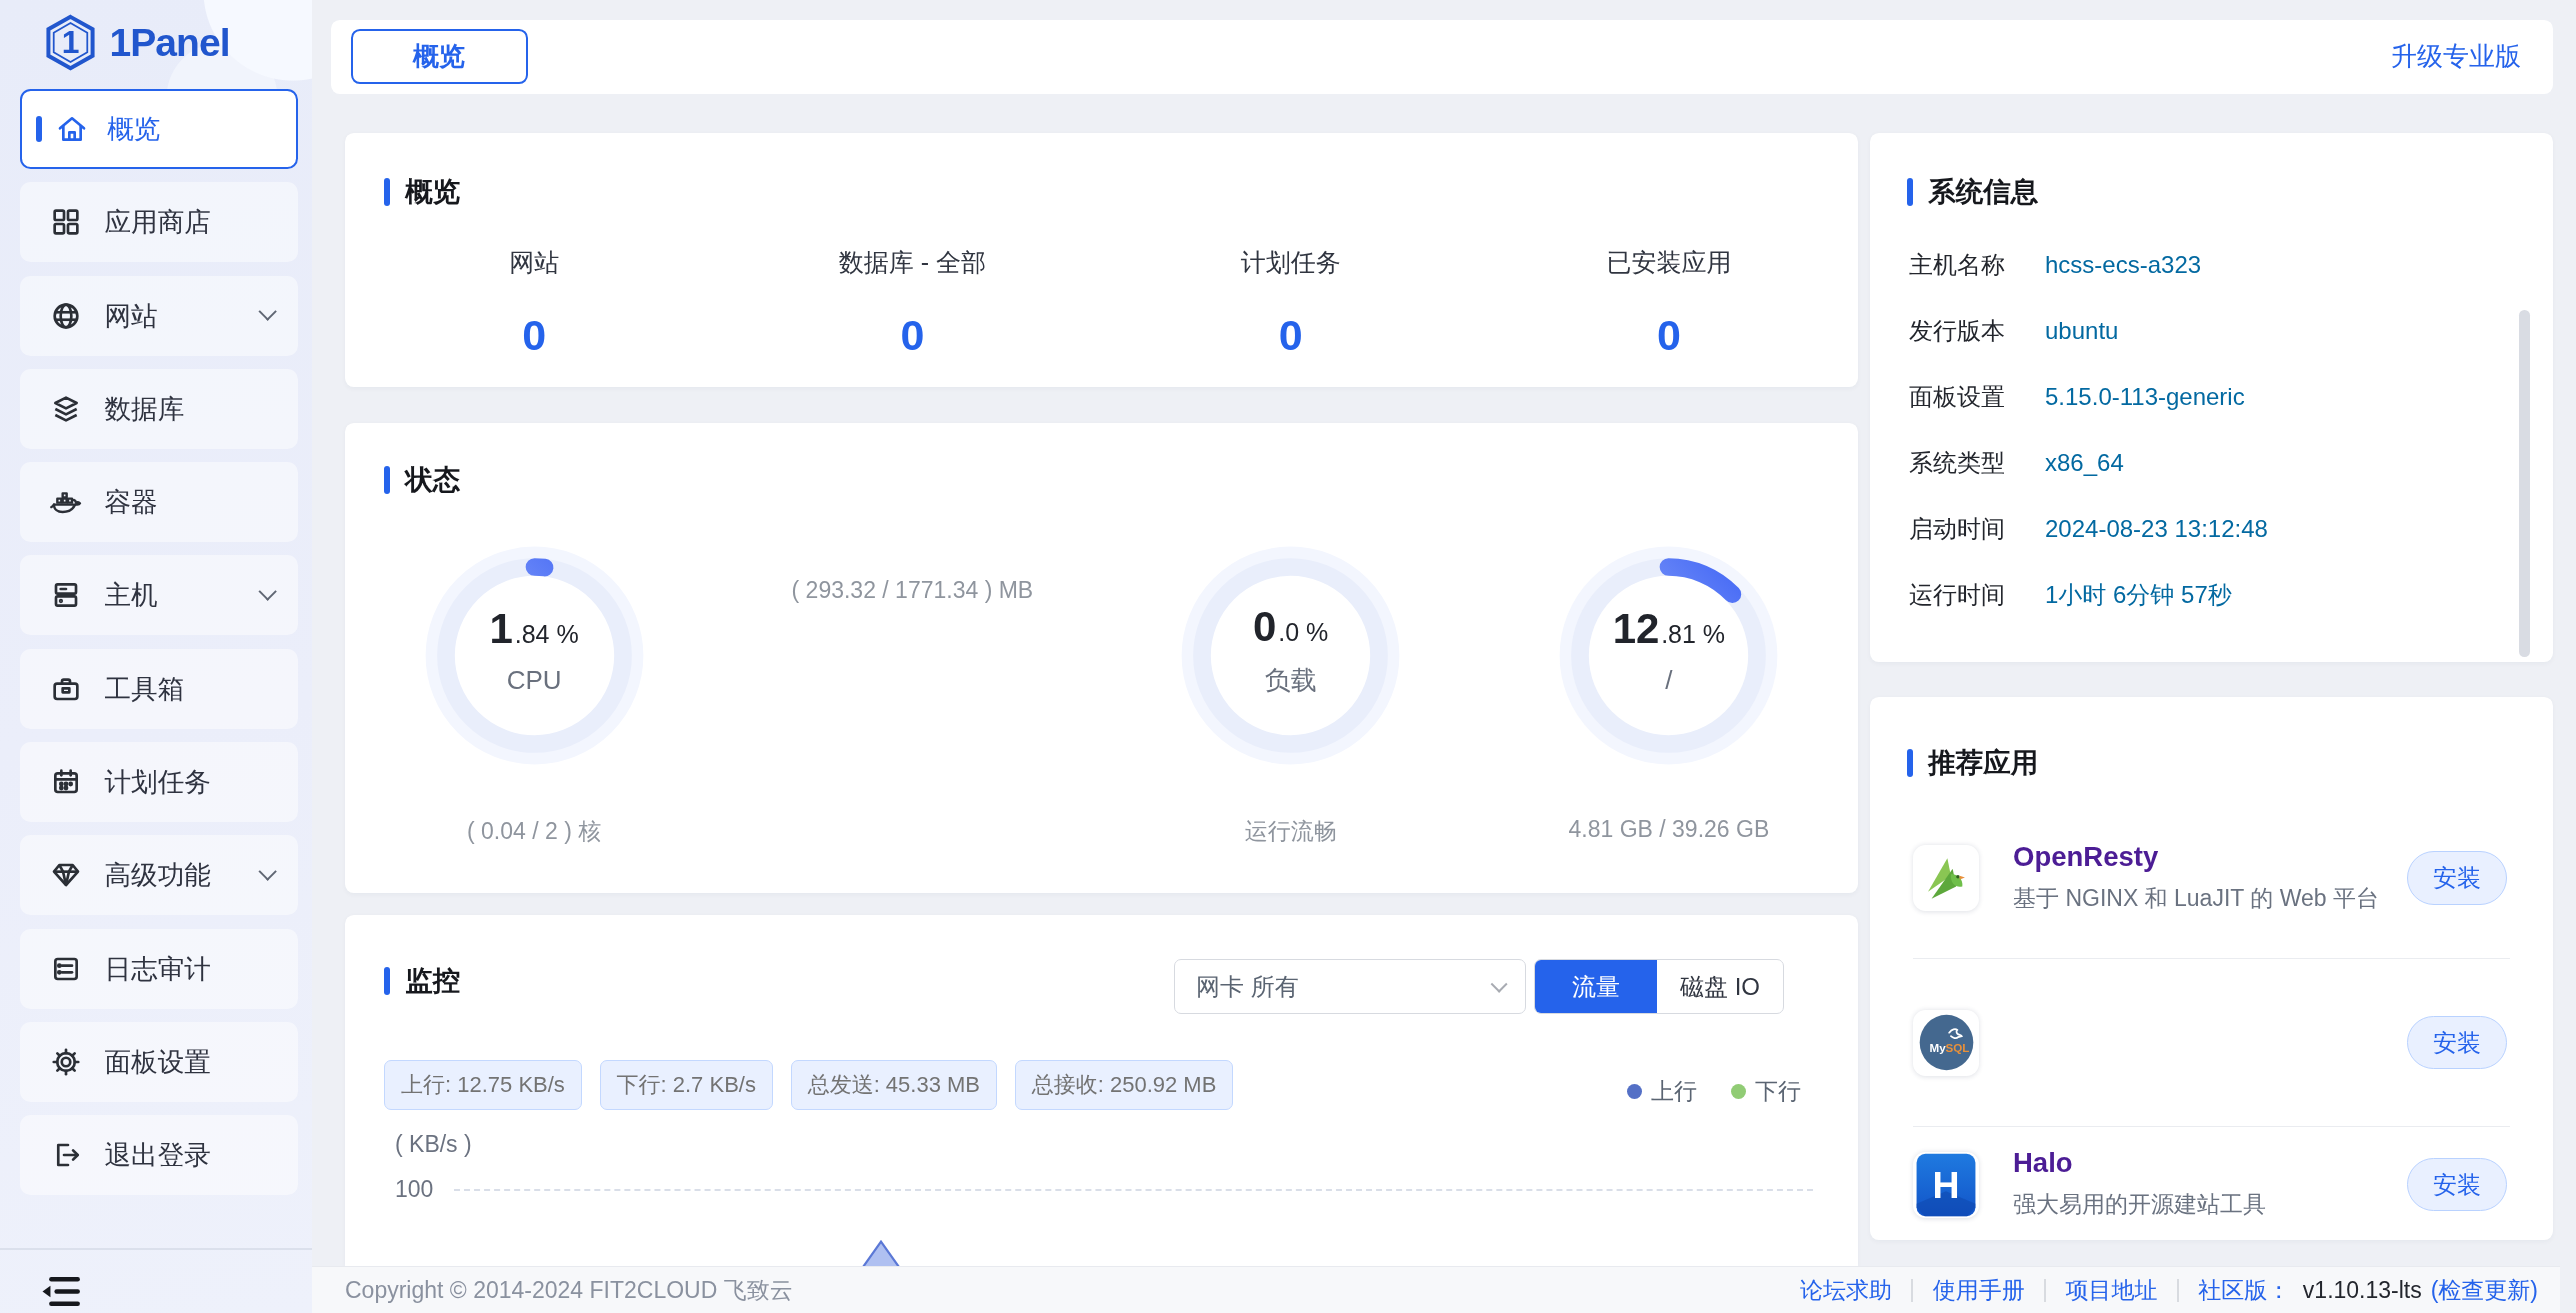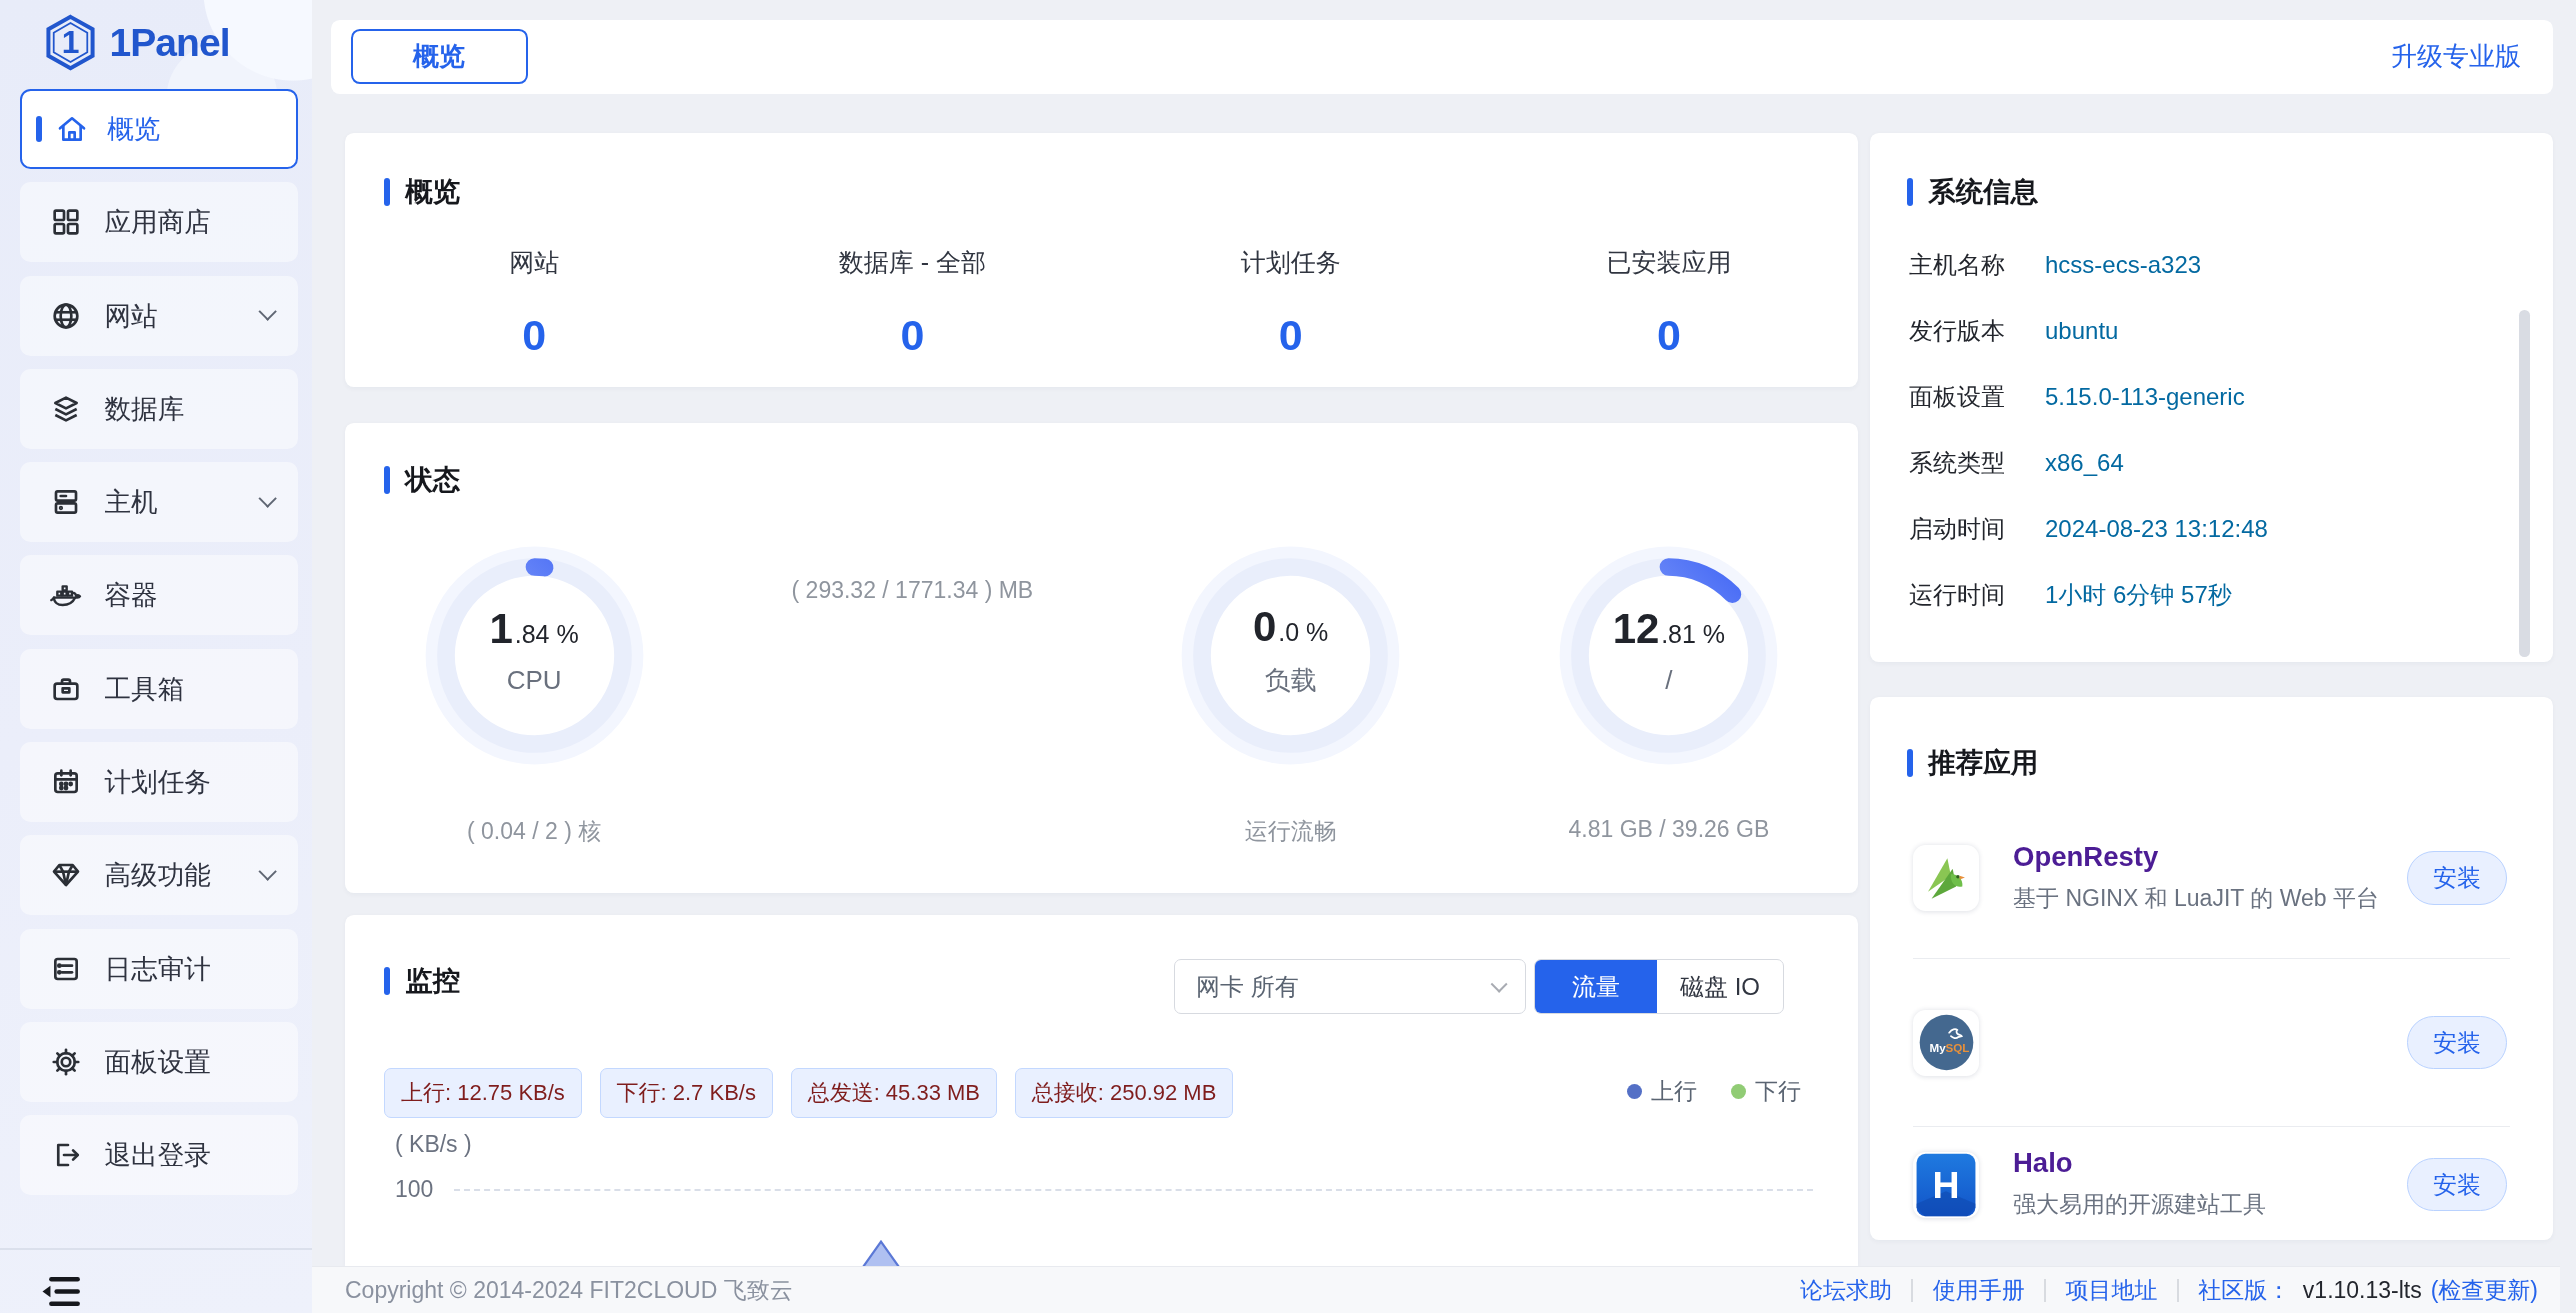--- a/index.html
+++ b/index.html
@@ -80,21 +80,21 @@
     border:1.8px solid #d7dae0; border-radius:7px; background:#fff;
     display:flex; align-items:center; padding:0 21px; font-size:24px; color:#5a6472; cursor:pointer;
   }
   .sel-chev { margin-left:auto; width:11.5px; height:11.5px; border-left:2.2px solid #a8abb2; border-bottom:2.2px solid #a8abb2; transform:rotate(-45deg) translate(1.8px,-1.8px); }
   .mode-toggle { position:absolute; right:74px; top:44px; height:55px; display:flex; border:1.8px solid #d7dae0; border-radius:7px; overflow:hidden; background:#fff; }
   .mode-btn { min-width:122px; padding:0 23px; display:flex; align-items:center; justify-content:center; font-size:24px; color:#303540; cursor:pointer; }
   .mode-btn.active { background:#2563eb; color:#fff; font-weight:500; }
   .badge-row { position:absolute; left:39px; top:145px; display:flex; gap:17.7px; }
   .badge {
     padding:8.9px 16px; background:#e9f0ff; border:1.8px solid #c3d8ff; border-radius:7px;
-    font-size:22px; color:#7f1d1d; white-space:nowrap;margin-top:8px;
+    font-size:22px; color:#737373; white-space:nowrap;
   }
   .legend { position:absolute; right:57px; top:161px; display:flex; gap:34px; align-items:center; }
   .leg-item { display:flex; align-items:center; gap:8.9px; font-size:23px; color:#5a6472; }
   .dot { width:15px; height:15px; border-radius:50%; }
   .ylabel { position:absolute; left:50px; top:216px; font-size:23px; color:#6b7280; }
   .gridrow { position:absolute; left:50px; top:261px; width:1418px; display:flex; align-items:center; gap:21px; }
   .ytick { font-size:23px; color:#6b7280; }
   .gridline { flex:1; border-top:2.7px dashed #d9dee8; }
   .spike { position:absolute; left:496px; top:324px; }
   
@@ -191,41 +191,41 @@
     <div class="menu-item">
       <svg class="micon" viewBox="0 0 24 24" fill="none" stroke="#2b2f36" stroke-width="2" stroke-linejoin="round">
         <path d="M12 3.5 L20 7.5 L12 11.5 L4 7.5 Z"></path>
           <path d="M4 12 L12 16 L20 12"></path>
           <path d="M4 16.5 L12 20.5 L20 16.5"></path>
       </svg>
       <span>数据库</span>
     </div>
 
     <div class="menu-item">
-      <svg class="micon" viewBox="0 0 24 24" fill="none" stroke="#2b2f36" stroke-width="2" stroke-linejoin="round" stroke-linecap="round">
-        <rect x="4.5" y="4" width="15" height="7" rx="1.2"></rect>
-          <rect x="4.5" y="13" width="15" height="7" rx="1.2"></rect>
-        <path d="M8 7.5 h4"></path>
-          <circle cx="8.2" cy="16.5" r="0.6" fill="#2b2f36"></circle>
-      </svg>
-      <span>主机</span>
-      <span class="chev"></span>
-    </div>
-
-    <div class="menu-item">
       <svg class="micon" viewBox="0 0 24 24" fill="none" stroke="#2b2f36" stroke-width="1.8" stroke-linejoin="round" stroke-linecap="round">
         <rect x="5.5" y="9.5" width="3" height="3"></rect>
           <rect x="9.5" y="9.5" width="3" height="3"></rect>
           <rect x="13.5" y="9.5" width="3" height="3"></rect>
           <rect x="9.5" y="5.5" width="3" height="3"></rect>
         <path d="M3 14 h17.5 c1.5 0 2-1 2-1 s-1.5-1.2-3-0.6 c0 0-0.2-1.6-1.6-1.9"></path>
         <path d="M3 14 c0 3.5 2.8 5.5 6.5 5.5 c4.3 0 7.6-1.8 9.2-5.2"></path>
         <path d="M3 14 c-0.6 1-1.4 1.6-2 1.8"></path>
       </svg>
       <span>容器</span>
+    </div>
+
+    <div class="menu-item">
+      <svg class="micon" viewBox="0 0 24 24" fill="none" stroke="#2b2f36" stroke-width="2" stroke-linejoin="round" stroke-linecap="round">
+        <rect x="4.5" y="4" width="15" height="7" rx="1.2"></rect>
+          <rect x="4.5" y="13" width="15" height="7" rx="1.2"></rect>
+        <path d="M8 7.5 h4"></path>
+          <circle cx="8.2" cy="16.5" r="0.6" fill="#2b2f36"></circle>
+      </svg>
+      <span>主机</span>
+      <span class="chev"></span>
     </div>
 
     <div class="menu-item">
       <svg class="micon" viewBox="0 0 24 24" fill="none" stroke="#2b2f36" stroke-width="2" stroke-linejoin="round">
         <rect x="3.5" y="8" width="17" height="11.5" rx="1.8"></rect>
         <path d="M9 8 V6.3 a1.3 1.3 0 0 1 1.3-1.3 h3.4 a1.3 1.3 0 0 1 1.3 1.3 V8"></path>
         <rect x="9.5" y="11.5" width="5" height="3"></rect>
       </svg>
       <span>工具箱</span>
     </div>

